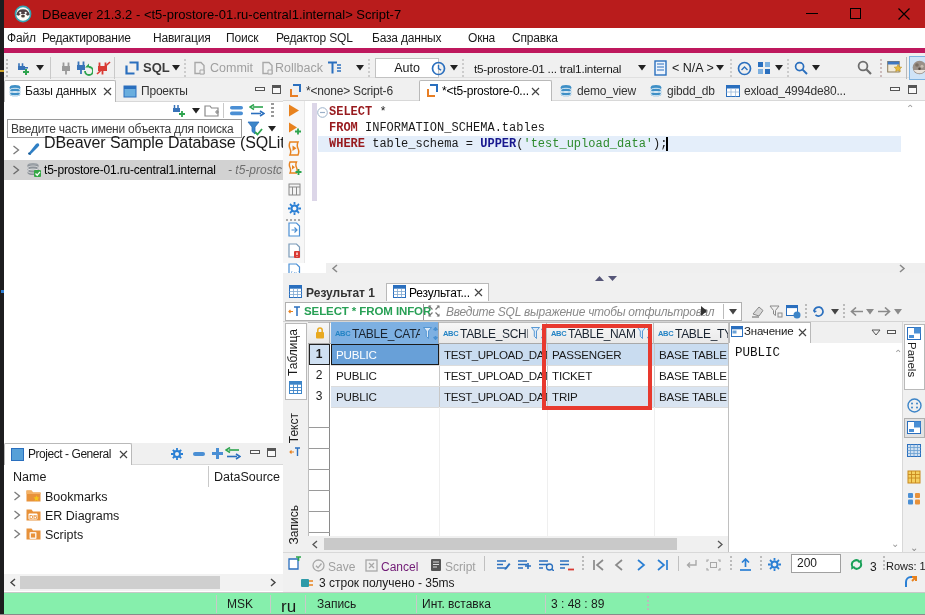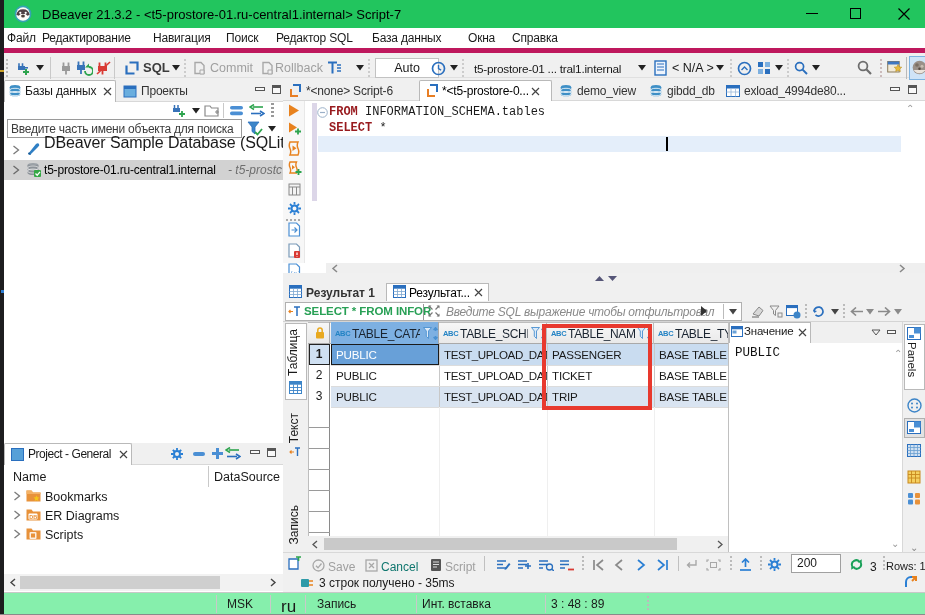--- a/index.html
+++ b/index.html
@@ -9,21 +9,21 @@
 .nowrap { white-space:nowrap; }
 .sep { width:1px; background:#c9c9c9; }
 svg { display:block; }
 </style></head>
 <body>
 
 <div class="abs" style="left:0;top:0;width:4px;height:615px;background:#1d1d1f;"></div>
 <div class="abs" style="left:1px;top:290px;width:3px;height:3px;background:#2d7dd2;"></div>
 <div class="abs" style="left:0;top:70px;width:4px;height:2px;background:#c8a028;"></div>
 
-<div class="abs" style="left:4px;top:0;width:921px;height:28px;background:#22c55e;">
+<div class="abs" style="left:4px;top:0;width:921px;height:28px;background:#b91c1c;">
   <svg class="abs" style="left:10px;top:5px;" width="18" height="18" viewBox="0 0 18 18">
     <circle cx="9" cy="9" r="8.4" fill="#35a3b2"></circle>
     <circle cx="9" cy="9" r="6.8" fill="#fdfbf7"></circle>
     <path d="M2.3 9.8 a6.8 6.8 0 0 1 13.4 0 l-2.2 1 -2 -1.8 h-4.8 l-2 1.8 z" fill="#4e4145"></path>
     <circle cx="6.3" cy="7.8" r="1.1" fill="#ffffff"></circle>
     <circle cx="11.7" cy="7.8" r="1.1" fill="#ffffff"></circle>
     <ellipse cx="9" cy="11" rx="1.9" ry="1.6" fill="#4a3f3a"></ellipse>
   </svg>
   <div class="abs nowrap" style="left:38px;top:7px;font-size:13px;color:#000;">DBeaver 21.3.2 - &lt;t5-prostore-01.ru-central1.internal&gt; Script-7</div>
   <div class="abs" style="left:802px;top:13px;width:12px;height:1.2px;background:#000;"></div>
@@ -424,22 +424,23 @@
   </div>
 
   <div class="abs" style="left:22px;top:21px;width:620px;height:162px;background:#fff;">
     <div class="abs" style="left:7px;top:2px;width:5px;height:98px;background:#dcd6e8;"></div>
     <div class="abs" style="left:13px;top:35px;width:583px;height:16px;background:#e4eefa;"></div>
     <svg class="abs" style="left:12px;top:6px;" width="11" height="11" viewBox="0 0 11 11">
         <circle cx="5.5" cy="5.5" r="4.8" fill="#fff" stroke="#9bb0c8"></circle>
         <path d="M3 5.5 h5" stroke="#9bb0c8" stroke-width="1.2"></path>
       </svg>
     <div class="abs mono nowrap" style="left:24px;top:3px;font-size:12px;line-height:16px;">
+      <div><span style="color:#981a1e;font-weight:bold;">SELECT</span> *</div>
       <div><span style="color:#981a1e;font-weight:bold;">FROM</span> INFORMATION_SCHEMA.tables</div>
-      <div><span style="color:#981a1e;font-weight:bold;">SELECT</span> *</div>
+      <div><span style="color:#981a1e;font-weight:bold;">WHERE</span> table_schema = <span style="color:#18188f;font-weight:bold;">UPPER</span>(<span style="color:#2e8b2e;">'test_upload_data'</span>);</div>
     </div>
     <div class="abs" style="left:361px;top:36px;width:2px;height:14px;background:#000;"></div>
     <div class="abs" style="left:601px;top:2px;color:#999;font-size:10px;">⌃</div>
 
     <div class="abs" style="left:21px;top:162px;width:599px;height:11px;background:#efefef;"></div>
     <svg class="abs" style="left:26px;top:163px;" width="7" height="9" viewBox="0 0 7 9">
         <path d="M6 1 L2 4.5 L6 8" fill="none" stroke="#888" stroke-width="1.5"></path>
       </svg>
     <svg class="abs" style="left:594px;top:163px;" width="7" height="9" viewBox="0 0 7 9">
         <path d="M1 1 L5 4.5 L1 8" fill="none" stroke="#888" stroke-width="1.5"></path>
@@ -699,21 +700,21 @@
   </svg>
   <svg class="abs" style="left:29px;top:276px;" width="13" height="13" viewBox="0 0 13 13">
     <circle cx="6.5" cy="6.5" r="5.5" fill="none" stroke="#a8a8a8" stroke-width="1.3"></circle>
       <path d="M4 6.8 l2 2 L9.5 4.5" stroke="#a8a8a8" stroke-width="1.3" fill="none"></path>
   </svg>
   <div class="abs nowrap" style="left:45px;top:277px;font-size:12px;color:#9f9f9f;">Save</div>
   <svg class="abs" style="left:82px;top:276px;" width="13" height="13" viewBox="0 0 13 13">
     <rect x="1" y="1" width="11" height="11" fill="none" stroke="#a8a8a8" stroke-width="1.3"></rect>
       <path d="M4 4 l5 5 M9 4 L4 9" stroke="#a8a8a8" stroke-width="1.3"></path>
   </svg>
-  <div class="abs nowrap" style="left:98px;top:277px;font-size:12px;color:#0f766e;">Cancel</div>
+  <div class="abs nowrap" style="left:98px;top:277px;font-size:12px;color:#701a75;">Cancel</div>
   <svg class="abs" style="left:147px;top:275px;" width="12" height="14" viewBox="0 0 12 14">
     <rect x="1" y="1" width="10" height="12" fill="#555" rx="1"></rect>
       <path d="M3 4 h6 M3 6.5 h6 M3 9 h4" stroke="#ddd" stroke-width="1"></path>
   </svg>
   <div class="abs nowrap" style="left:162px;top:277px;font-size:12px;color:#9f9f9f;">Script</div>
   <div class="abs" style="left:201px;top:273px;width:1px;height:15px;background:#c0c0c0;"></div>
   <svg class="abs" style="left:213px;top:276px;" width="15" height="12" viewBox="0 0 15 12">
     <path d="M1 2 h9 M1 5.5 h6 M1 9 h9" stroke="#2a6fbe" stroke-width="1.6"></path>
       <path d="M9 9 l4 -5 1.5 1.2 -4 5 -2 0.8 z" fill="#2a6fbe"></path>
   </svg>

